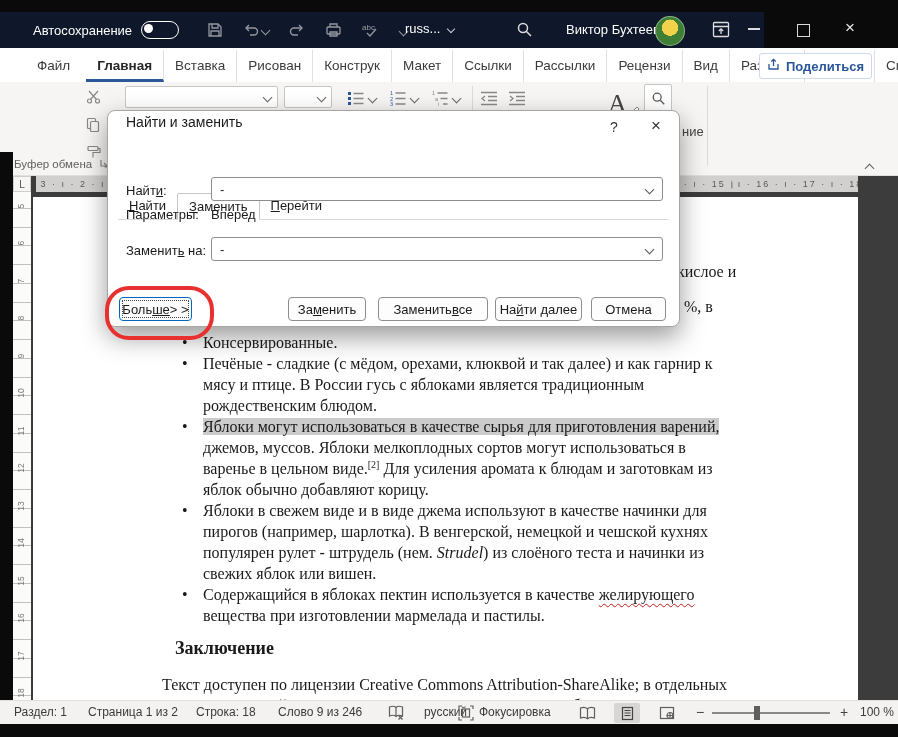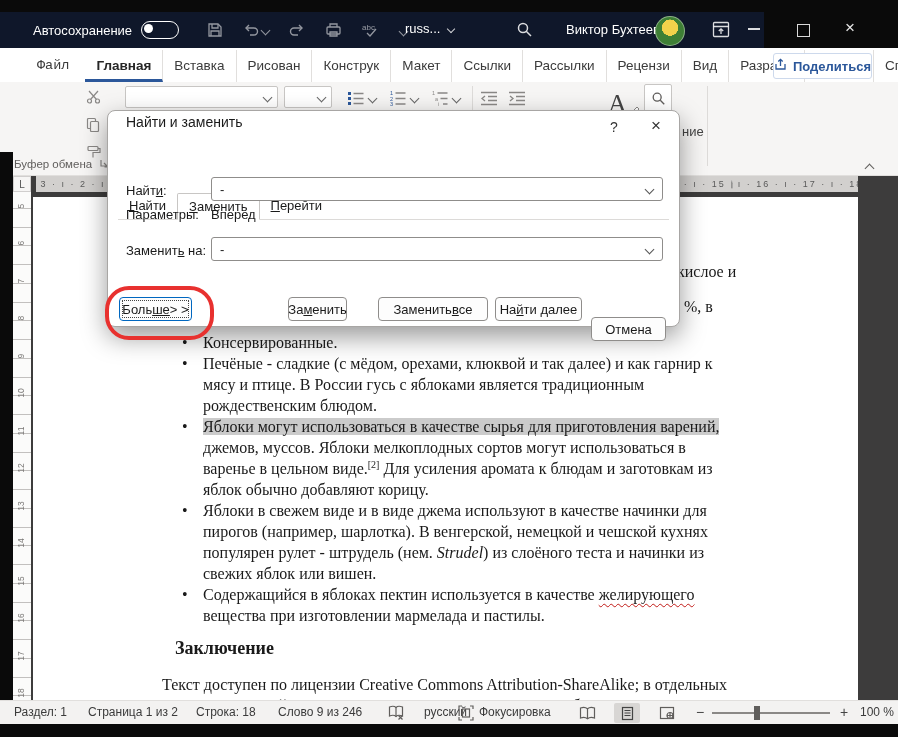--- a/index.html
+++ b/index.html
@@ -20,24 +20,24 @@
   .tb-user{position:absolute;left:566px;top:10px;font-size:13px;color:#fff;}
   .avatar{position:absolute;left:655px;top:4px;width:28px;height:28px;border-radius:50%;
           background:radial-gradient(circle at 50% 38%, #f2d24b 0 36%, #3e7f35 37% 100%);border:1px solid rgba(255,255,255,.4);}
   .tb-display{position:absolute;left:712px;top:9px;}
   .tb-min{position:absolute;left:748px;top:16px;width:12px;height:2px;background:rgba(255,255,255,.85);}
   .tb-max{position:absolute;left:797px;top:12px;width:11px;height:11px;border:1.5px solid rgba(255,255,255,.85);}
   .tb-close{position:absolute;left:845px;top:6px;font-size:17px;color:rgba(255,255,255,.9);}
   
   .tabrow{position:absolute;left:0;top:48px;width:898px;height:34px;background:#fff;display:flex;align-items:flex-end;padding-left:26px;box-sizing:border-box;}
   .rtab{font-size:13.5px;color:#3b3b3b;padding:8px 11px 9px 11px;border-right:1px solid #e1dfdd;white-space:nowrap;}
-  .rtab.file{border-right:none;padding-right:16px;font-family:Liberation Mono, monospace;}
+  .rtab.file{border-right:none;padding-right:16px;}
   .rtab.active{font-weight:bold;color:#262626;border-bottom:3px solid #2b579a;padding-bottom:6px;border-right:1px solid #e1dfdd;}
   .share-btn{position:absolute;right:26px;top:5px;height:24px;display:flex;align-items:center;gap:6px;
-             background:#fff;border:1px solid #cdd9ec;border-radius:3px;padding:0 0;color:#2b579a;font-weight:bold;font-size:13px;}
+             background:#fff;border:1px solid #cdd9ec;border-radius:3px;padding:0 7px;color:#2b579a;font-weight:bold;font-size:13px;}
   
   .ribbon{position:absolute;left:0;top:82px;width:898px;height:94px;background:#f6f5f4;border-bottom:1px solid #e1dfdd;box-sizing:border-box;}
   .paste{position:absolute;left:28px;top:4px;width:52px;height:74px;display:flex;flex-direction:column;align-items:center;gap:3px;color:#444;font-size:12px;}
   .cutcopy{position:absolute;left:86px;top:8px;display:flex;flex-direction:column;gap:9px;color:#8a8886;}
   .grp-label{position:absolute;left:14px;top:76px;font-size:11.5px;color:#605e5c;display:flex;align-items:center;gap:7px;}
   .combo{position:absolute;height:22px;background:#fff;border:1px solid #c8c6c4;border-radius:2px;box-sizing:border-box;}
   .combo .chev{position:absolute;right:6px;top:7px;color:#666;}
   .rbtn{position:absolute;top:4px;height:24px;display:flex;align-items:center;gap:4px;color:#666;}
   .vline{position:absolute;top:4px;width:1px;height:80px;background:#dddbd9;}
   .frag-label{position:absolute;left:682px;top:42px;font-size:13px;color:#444;}
@@ -79,24 +79,24 @@
   .dtab{padding:5px 11px 5px 11px;color:#1a1a1a;margin-top:44px;}
   .dtab.active{border:1px solid #c8c6c4;border-bottom:1px solid #fff;margin-bottom:-1px;border-radius:2px 2px 0 0;background:#fff;}
   .u{text-decoration:underline;}
   .dlg-label{position:absolute;left:18px;}
   .dlg-combo{position:absolute;left:103px;width:452px;height:24px;background:#fff;border:1px solid #8f8d8b;border-radius:3px;box-sizing:border-box;
              display:flex;align-items:center;padding-left:8px;}
   .dlg-combo .chev{position:absolute;right:9px;top:8px;color:#555;}
   .dbtn{position:absolute;height:24px;background:#fdfdfd;border:1px solid #8f8d8b;border-radius:4px;box-sizing:border-box;
         display:flex;align-items:center;justify-content:center;font-size:13px;color:#1a1a1a;}
   .dbtn-more{left:11px;top:186px;width:73px;border:1.5px solid #0067c0;outline:1px dotted #444;outline-offset:-4px;}
-  .dbtn-replace{left:180px;top:186px;width:59px;}
+  .dbtn-replace{left:180px;top:186px;width:78px;}
   .dbtn-replaceall{left:270px;top:186px;width:110px;}
   .dbtn-findnext{left:387px;top:186px;width:87px;}
-  .dbtn-cancel{left:483px;top:186px;width:75px;margin-top:20px;}
+  .dbtn-cancel{left:483px;top:186px;width:75px;}
   .annotation{position:absolute;left:105px;top:286px;width:101px;height:46px;border:4px solid #e8312f;border-radius:24px;z-index:20;}
   
   .statusbar{position:absolute;left:0;top:700px;width:898px;height:24px;background:#f3f2f1;border-top:1px solid #e1dfdd;box-sizing:border-box;
              font-size:12px;color:#3b3b3b;z-index:5;}
   .sb{position:absolute;top:4px;white-space:nowrap;}
   .sb-icon{position:absolute;top:4px;color:#605e5c;}
   .viewbtn{position:absolute;top:2px;width:26px;height:20px;display:flex;align-items:center;justify-content:center;color:#605e5c;}
   .viewbtn.sel{background:#d8d6d4;border-radius:2px;}
   .zoom-track{position:absolute;left:712px;top:11px;width:118px;height:1.5px;background:#8a8886;}
   .zoom-handle{position:absolute;left:754px;top:5px;width:6px;height:14px;background:#605e5c;}

